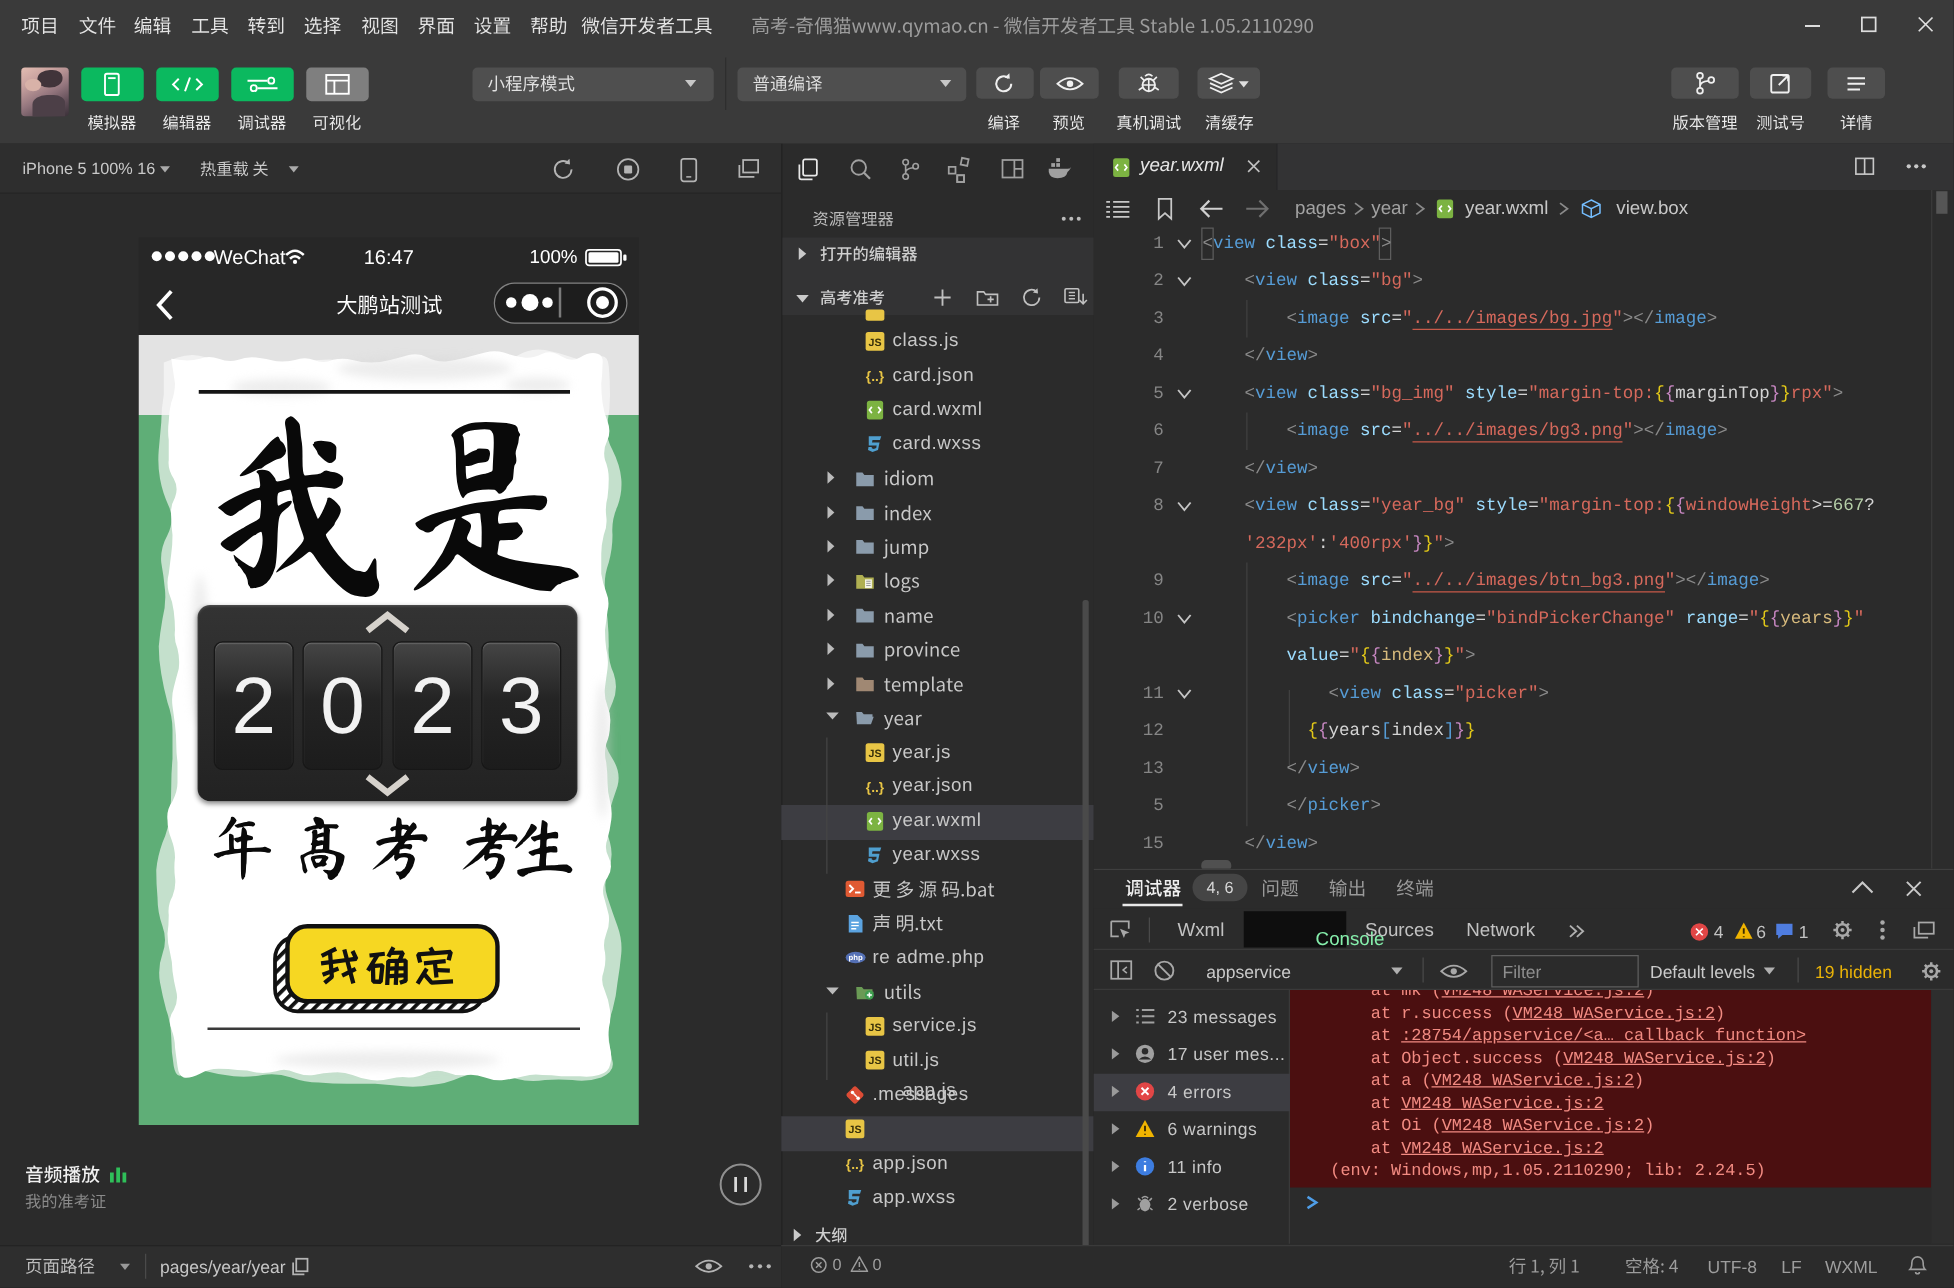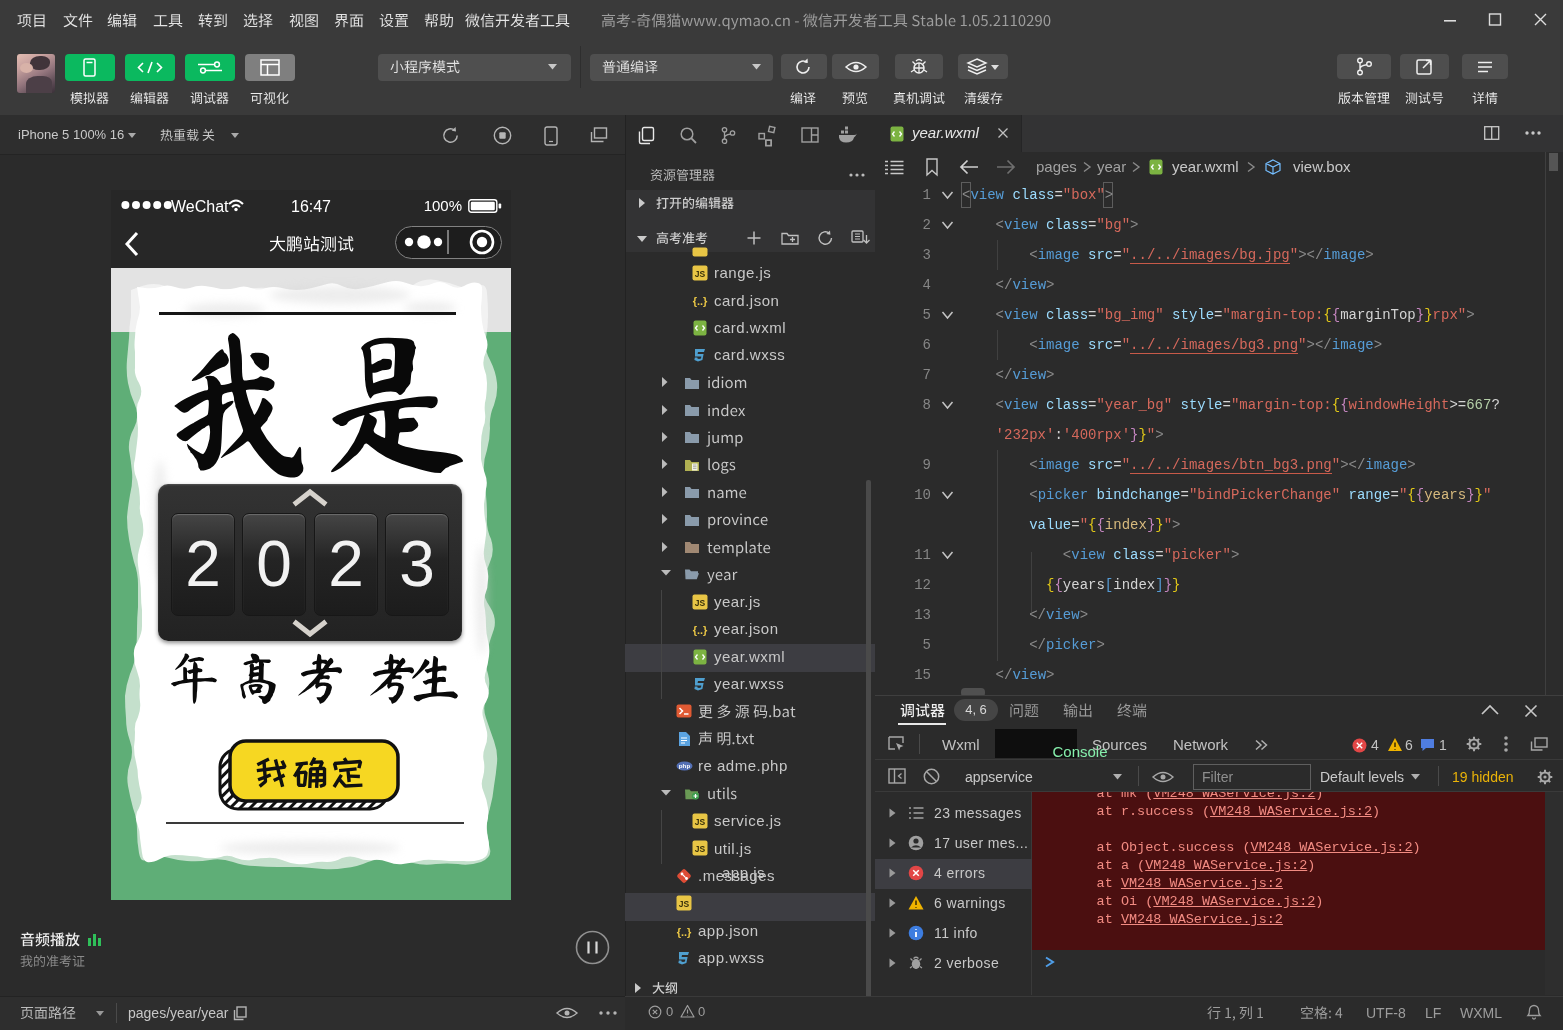--- a/index.html
+++ b/index.html
@@ -517,21 +517,21 @@
     </svg>
     <div style="position:absolute;left:625px;top:644px;width:250px;height:28px;background:#3d3d42"></div>
     <div style="position:absolute;left:625px;top:893px;width:250px;height:28px;background:#3d3d42"></div>
     <svg style="position:absolute;overflow:visible;left:692px;top:247px;" width="16" height="10" viewBox="0 0 16 10">
       <rect width="15" height="9" x="0.5" y="0.5" rx="2" fill="#e8c545"></rect>
     </svg>
     <svg style="position:absolute;overflow:visible;left:692px;top:265.0px;" width="16" height="16" viewBox="0 0 16 16">
       <rect width="15" height="15" x="0.5" y="0.5" rx="2" fill="#e8c545"></rect>
       <text x="8" y="11.5" font-family="Liberation Sans" font-size="8.5" font-weight="bold" fill="#38300a" text-anchor="middle">JS</text>
     </svg>
-    <div style="position:absolute;left:714px;top:262.2px;font:normal 15px 'Liberation Sans',sans-serif;line-height:21.6px;color:#c8c8c8;white-space:pre;letter-spacing:0.5px;">range.js</div>
+    <div style="position:absolute;left:714px;top:262.2px;font:normal 15px 'Liberation Sans',sans-serif;line-height:21.6px;color:#c8c8c8;white-space:pre;letter-spacing:0.5px;">class.js</div>
     <svg style="position:absolute;overflow:visible;left:692px;top:292.4px;" width="16" height="16" viewBox="0 0 16 16">
       <text x="8" y="12.5" font-family="Liberation Sans" font-size="11" font-weight="bold" fill="#e8c545" text-anchor="middle">{..}</text>
     </svg>
     <div style="position:absolute;left:714px;top:289.6px;font:normal 15px 'Liberation Sans',sans-serif;line-height:21.6px;color:#c8c8c8;white-space:pre;letter-spacing:0.5px;">card.json</div>
     <svg style="position:absolute;overflow:visible;left:692px;top:319.8px;" width="16" height="16" viewBox="0 0 16 16">
       <rect width="13" height="15" x="1.5" y="0.5" rx="2" fill="#7cb342"></rect>
       <path d="M5.5 5.5 L3.5 8 L5.5 10.5 M10.5 5.5 L12.5 8 L10.5 10.5" fill="none" stroke="#fff" stroke-width="1.3"></path>
     </svg>
     <div style="position:absolute;left:714px;top:317.0px;font:normal 15px 'Liberation Sans',sans-serif;line-height:21.6px;color:#c8c8c8;white-space:pre;letter-spacing:0.5px;">card.wxml</div>
     <svg style="position:absolute;overflow:visible;left:692px;top:347.2px;" width="16" height="16" viewBox="0 0 16 16">
@@ -1039,25 +1039,27 @@
       <ellipse cx="8" cy="9" rx="4.2" ry="5" fill="#a0a0a0"></ellipse>
       <path d="M8 4 v10 M3.8 9 h8.4 M4.5 5.5 L2.5 3.5 M11.5 5.5 L13.5 3.5 M4 11.5 L2 13 M12 11.5 L14 13" stroke="#a0a0a0" stroke-width="1.2"></path>
       <path d="M5.5 3.5 q2.5 -2.5 5 0" fill="none" stroke="#a0a0a0" stroke-width="1.2"></path>
     </svg>
     <div style="position:absolute;left:934px;top:952.9px;font:normal 14px 'Liberation Sans',sans-serif;line-height:20.2px;color:#c8c8c8;white-space:pre;letter-spacing:0.4px;">2 verbose</div>
     <div style="position:absolute;left:1032px;top:792px;width:513px;height:203px;background:#2b2b2b"></div>
     <div style="position:absolute;left:1032px;top:792px;width:513px;height:203px;overflow:hidden">
       <div style="position:absolute;left:0;top:0;width:513px;height:158px;background:#4b0f10"></div>
       <div style="position:absolute;left:16px;top:-7px;font:13.5px 'Liberation Mono',monospace;line-height:18px;white-space:pre"><span style="color:#f28b82">      at mk (</span><span style="color:#f28b82;text-decoration:underline;">VM248 WAService.js:2</span><span style="color:#f28b82;">)</span></div>
       <div style="position:absolute;left:16px;top:11px;font:13.5px 'Liberation Mono',monospace;line-height:18px;white-space:pre"><span style="color:#f28b82">      at r.success (</span><span style="color:#f28b82;text-decoration:underline;">VM248 WAService.js:2</span><span style="color:#f28b82;">)</span></div>
+      <div style="position:absolute;left:16px;top:29px;font:13.5px 'Liberation Mono',monospace;line-height:18px;white-space:pre"><span style="color:#f28b82">      at </span><span style="color:#f28b82;text-decoration:underline;">:28754/appservice/&lt;a… callback function&gt;</span></div>
       <div style="position:absolute;left:16px;top:47px;font:13.5px 'Liberation Mono',monospace;line-height:18px;white-space:pre"><span style="color:#f28b82">      at Object.success (</span><span style="color:#f28b82;text-decoration:underline;">VM248 WAService.js:2</span><span style="color:#f28b82;">)</span></div>
       <div style="position:absolute;left:16px;top:65px;font:13.5px 'Liberation Mono',monospace;line-height:18px;white-space:pre"><span style="color:#f28b82">      at a (</span><span style="color:#f28b82;text-decoration:underline;">VM248 WAService.js:2</span><span style="color:#f28b82;">)</span></div>
       <div style="position:absolute;left:16px;top:83px;font:13.5px 'Liberation Mono',monospace;line-height:18px;white-space:pre"><span style="color:#f28b82">      at </span><span style="color:#f28b82;text-decoration:underline;">VM248 WAService.js:2</span></div>
       <div style="position:absolute;left:16px;top:101px;font:13.5px 'Liberation Mono',monospace;line-height:18px;white-space:pre"><span style="color:#f28b82">      at Oi (</span><span style="color:#f28b82;text-decoration:underline;">VM248 WAService.js:2</span><span style="color:#f28b82;">)</span></div>
       <div style="position:absolute;left:16px;top:119px;font:13.5px 'Liberation Mono',monospace;line-height:18px;white-space:pre"><span style="color:#f28b82">      at </span><span style="color:#f28b82;text-decoration:underline;">VM248 WAService.js:2</span></div>
+      <div style="position:absolute;left:16px;top:137px;font:13.5px 'Liberation Mono',monospace;line-height:18px;white-space:pre"><span style="color:#f28b82">  (env: Windows,mp,1.05.2110290; lib: 2.24.5)</span></div>
     </div>
     <svg style="position:absolute;overflow:visible;left:1044px;top:956px;" width="12" height="12" viewBox="0 0 12 12">
       <path d="M2 1.5 L9 6 L2 10.5" fill="none" stroke="#4f9ee8" stroke-width="2"></path>
     </svg>
     <div style="position:absolute;left:1545px;top:792px;width:18px;height:203px;background:#2e2e2e"></div>
     <div style="position:absolute;left:625px;top:996px;width:938px;height:34px;background:#2b2b2b;border-top:1px solid #3a3a3a"></div>
     <svg style="position:absolute;left:1207.0px;top:1003.2px;overflow:visible" width="57" height="20" fill="#9d9d9d">
       <use href="#g143" transform="translate(0.0 15.0) scale(0.01400 -0.01400)"></use>
       <use href="#g46" transform="translate(17.1 15.0) scale(0.01400 -0.01400)"></use>
       <use href="#g144" transform="translate(24.9 15.0) scale(0.01400 -0.01400)"></use>

